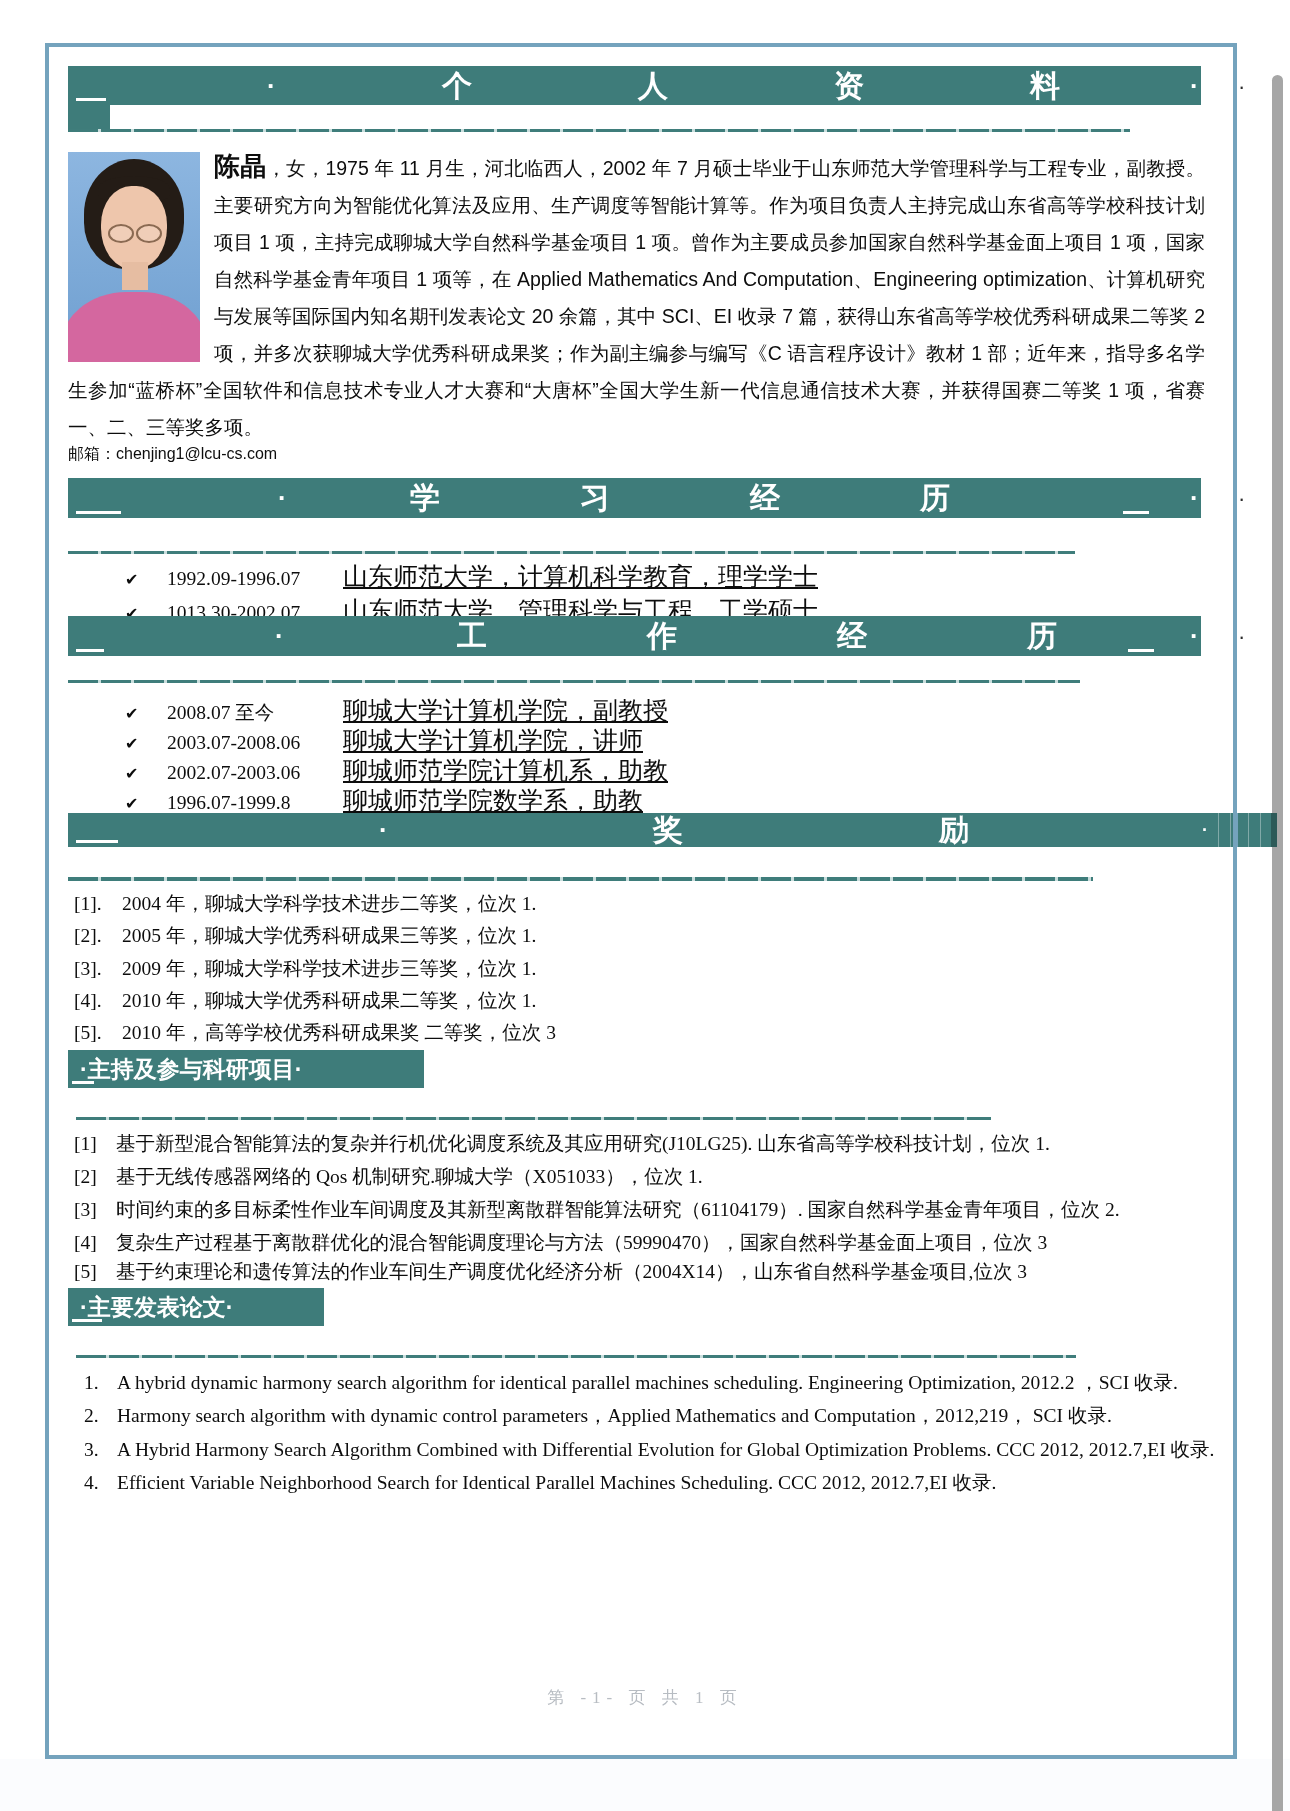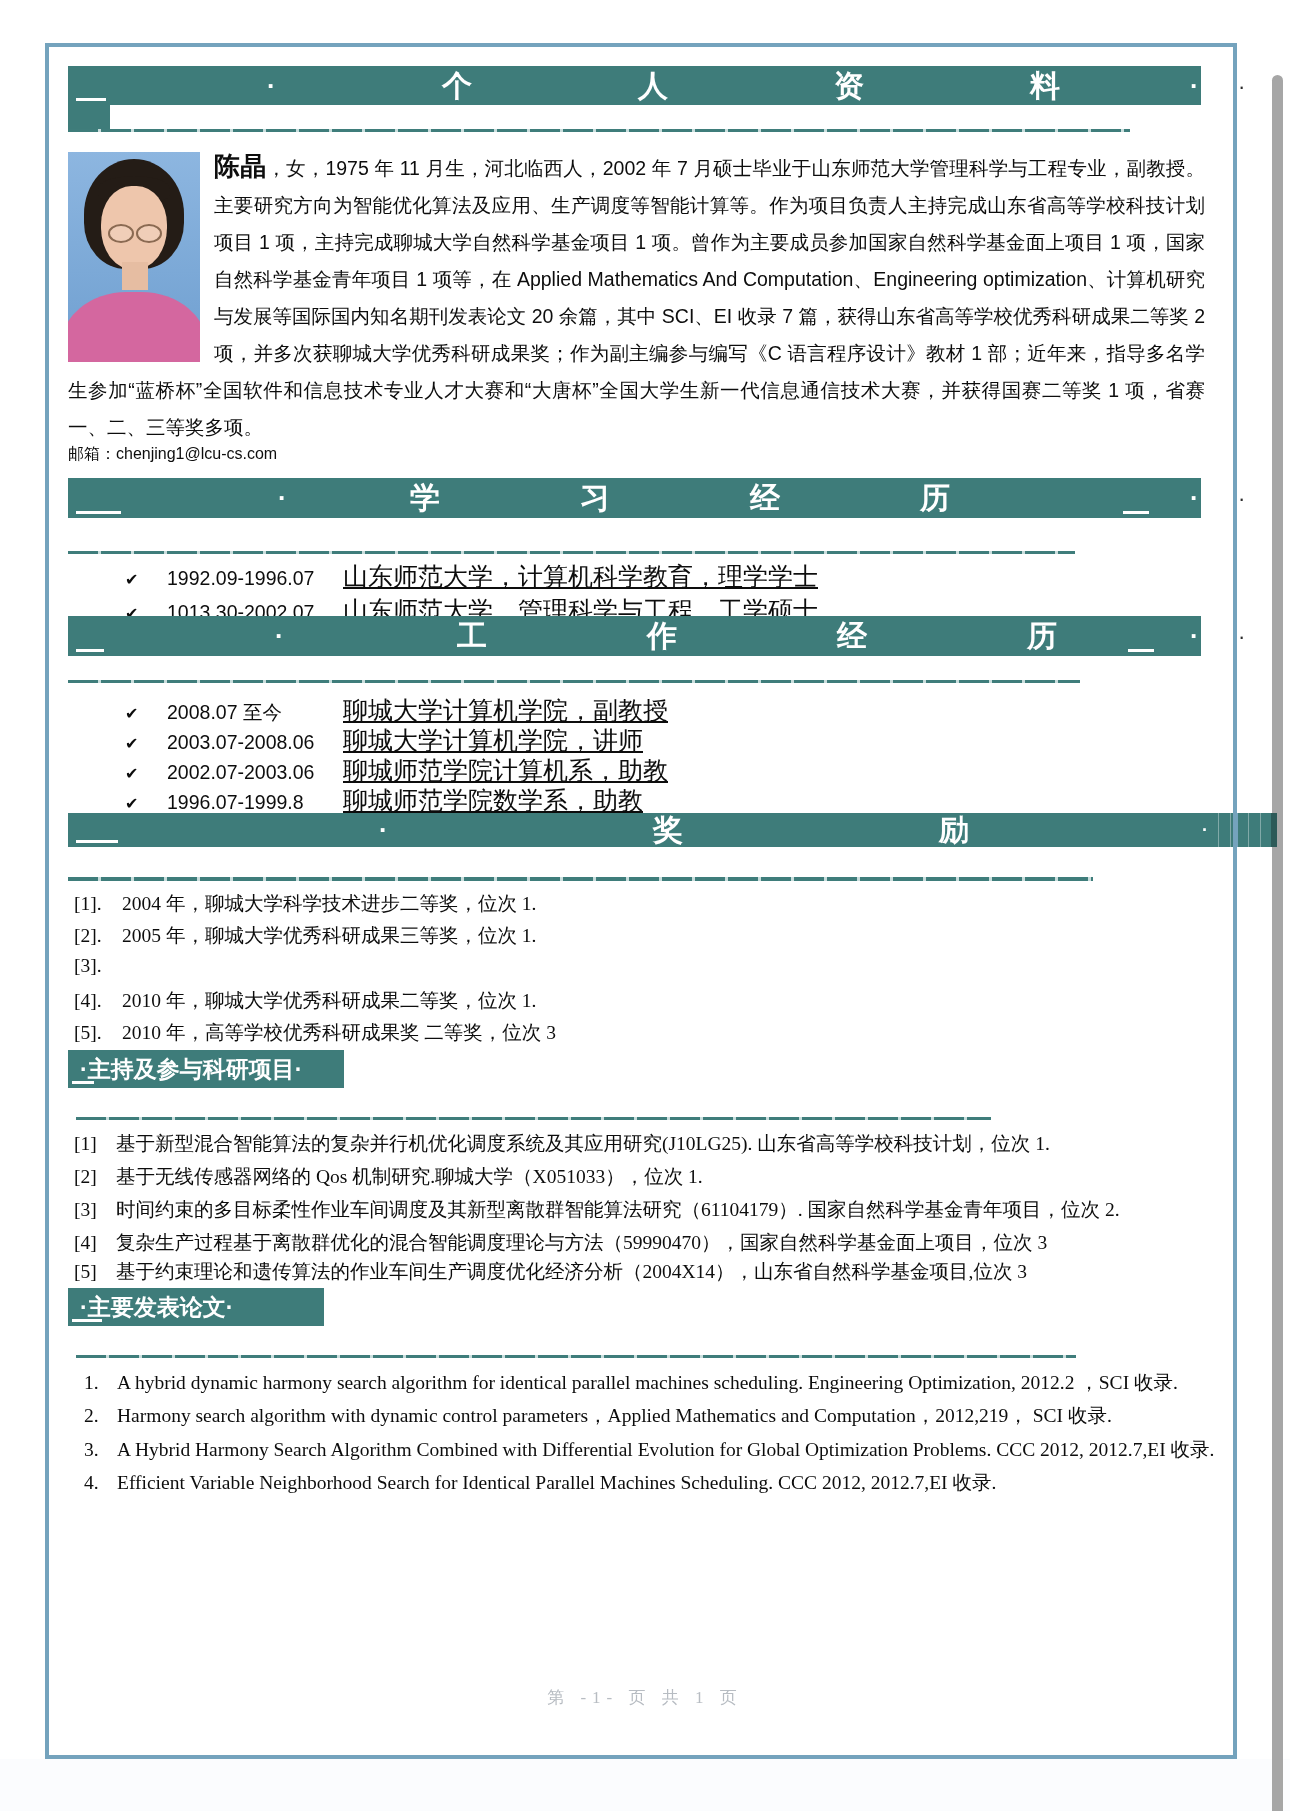--- a/index.html
+++ b/index.html
@@ -35,21 +35,21 @@
   .ph-fringe{position:absolute;left:30px;top:24px;width:72px;height:26px;background:#241c16;border-radius:50% 50% 30% 30%;}
   .ph-glass-l{position:absolute;left:40px;top:72px;width:22px;height:15px;border:2px solid #8a6a52;border-radius:50%;background:rgba(255,255,255,.15);}
   .ph-glass-r{position:absolute;left:68px;top:72px;width:22px;height:15px;border:2px solid #8a6a52;border-radius:50%;background:rgba(255,255,255,.15);}
   .ph-neck{position:absolute;left:54px;top:110px;width:26px;height:28px;background:#e6bda2;}
   .ph-shirt{position:absolute;left:-8px;bottom:0;width:148px;height:70px;background:#d4679f;border-radius:45% 45% 0 0/80% 80% 0 0;}
   
   .email{position:absolute;left:68px;top:444px;font-size:16px;font-weight:400;text-align:center;}
   
   .chkrow{position:absolute;left:68px;display:flex;align-items:baseline;font-size:20px;white-space:nowrap;}
   .chkrow .check{width:42px;padding-left:57px;font-size:16px;}
-  .chkrow .date{width:176px;font-family:Liberation Sans, sans-serif;font-size:19.5px;}
+  .chkrow .date{width:176px;font-family:Liberation Serif, serif;font-size:19.5px;}
   .chkrow .desc{font-size:25px;text-decoration:underline;}
   
   .numrow{position:absolute;left:74px;display:flex;align-items:baseline;white-space:nowrap;
           font-family:"Liberation Serif","DejaVu Serif",serif;font-size:19.5px;}
   .numrow .mk{flex:0 0 auto;}
   .awd .mk{width:48px;}
   .prj .mk{width:42px;}
   .ppr .mk{width:33px;}
   
   .subheader{position:absolute;left:68px;background:#3e7c7a;color:#fff;font-size:23px;font-weight:700;
@@ -161,31 +161,32 @@
 <div class="numrow awd" style="top:890px;">
   <span class="mk">[1].</span>
   <span>2004 年，聊城大学科学技术进步二等奖，位次 1.</span>
 </div>
 <div class="numrow awd" style="top:922px;">
   <span class="mk">[2].</span>
   <span>2005 年，聊城大学优秀科研成果三等奖，位次 1.</span>
 </div>
 <div class="numrow awd" style="top:955px;">
   <span class="mk">[3].</span>
+  <span>2009 年，聊城大学科学技术进步三等奖，位次 1.</span>
 </div>
 <div class="numrow awd" style="top:987px;">
   <span class="mk">[4].</span>
   <span>2010 年，聊城大学优秀科研成果二等奖，位次 1.</span>
 </div>
 <div class="numrow awd" style="top:1019px;">
   <span class="mk">[5].</span>
   <span>2010 年，高等学校优秀科研成果奖 二等奖，位次 3</span>
 </div>
 
-<div class="subheader" style="top:1050px;width:276px;">
+<div class="subheader" style="top:1050px;width:356px;">
   <span class="b-ul" style="left:4px;width:22px;"></span>
   <span>·主持及参与科研项目·</span>
 </div>
 <div class="dashline" style="left:76px;top:1117px;width:915px;"></div>
 
 <div class="numrow prj" style="top:1130px;">
   <span class="mk">[1]</span>
   <span>基于新型混合智能算法的复杂并行机优化调度系统及其应用研究(J10LG25). 山东省高等学校科技计划，位次 1.</span>
 </div>
 <div class="numrow prj" style="top:1163px;">

